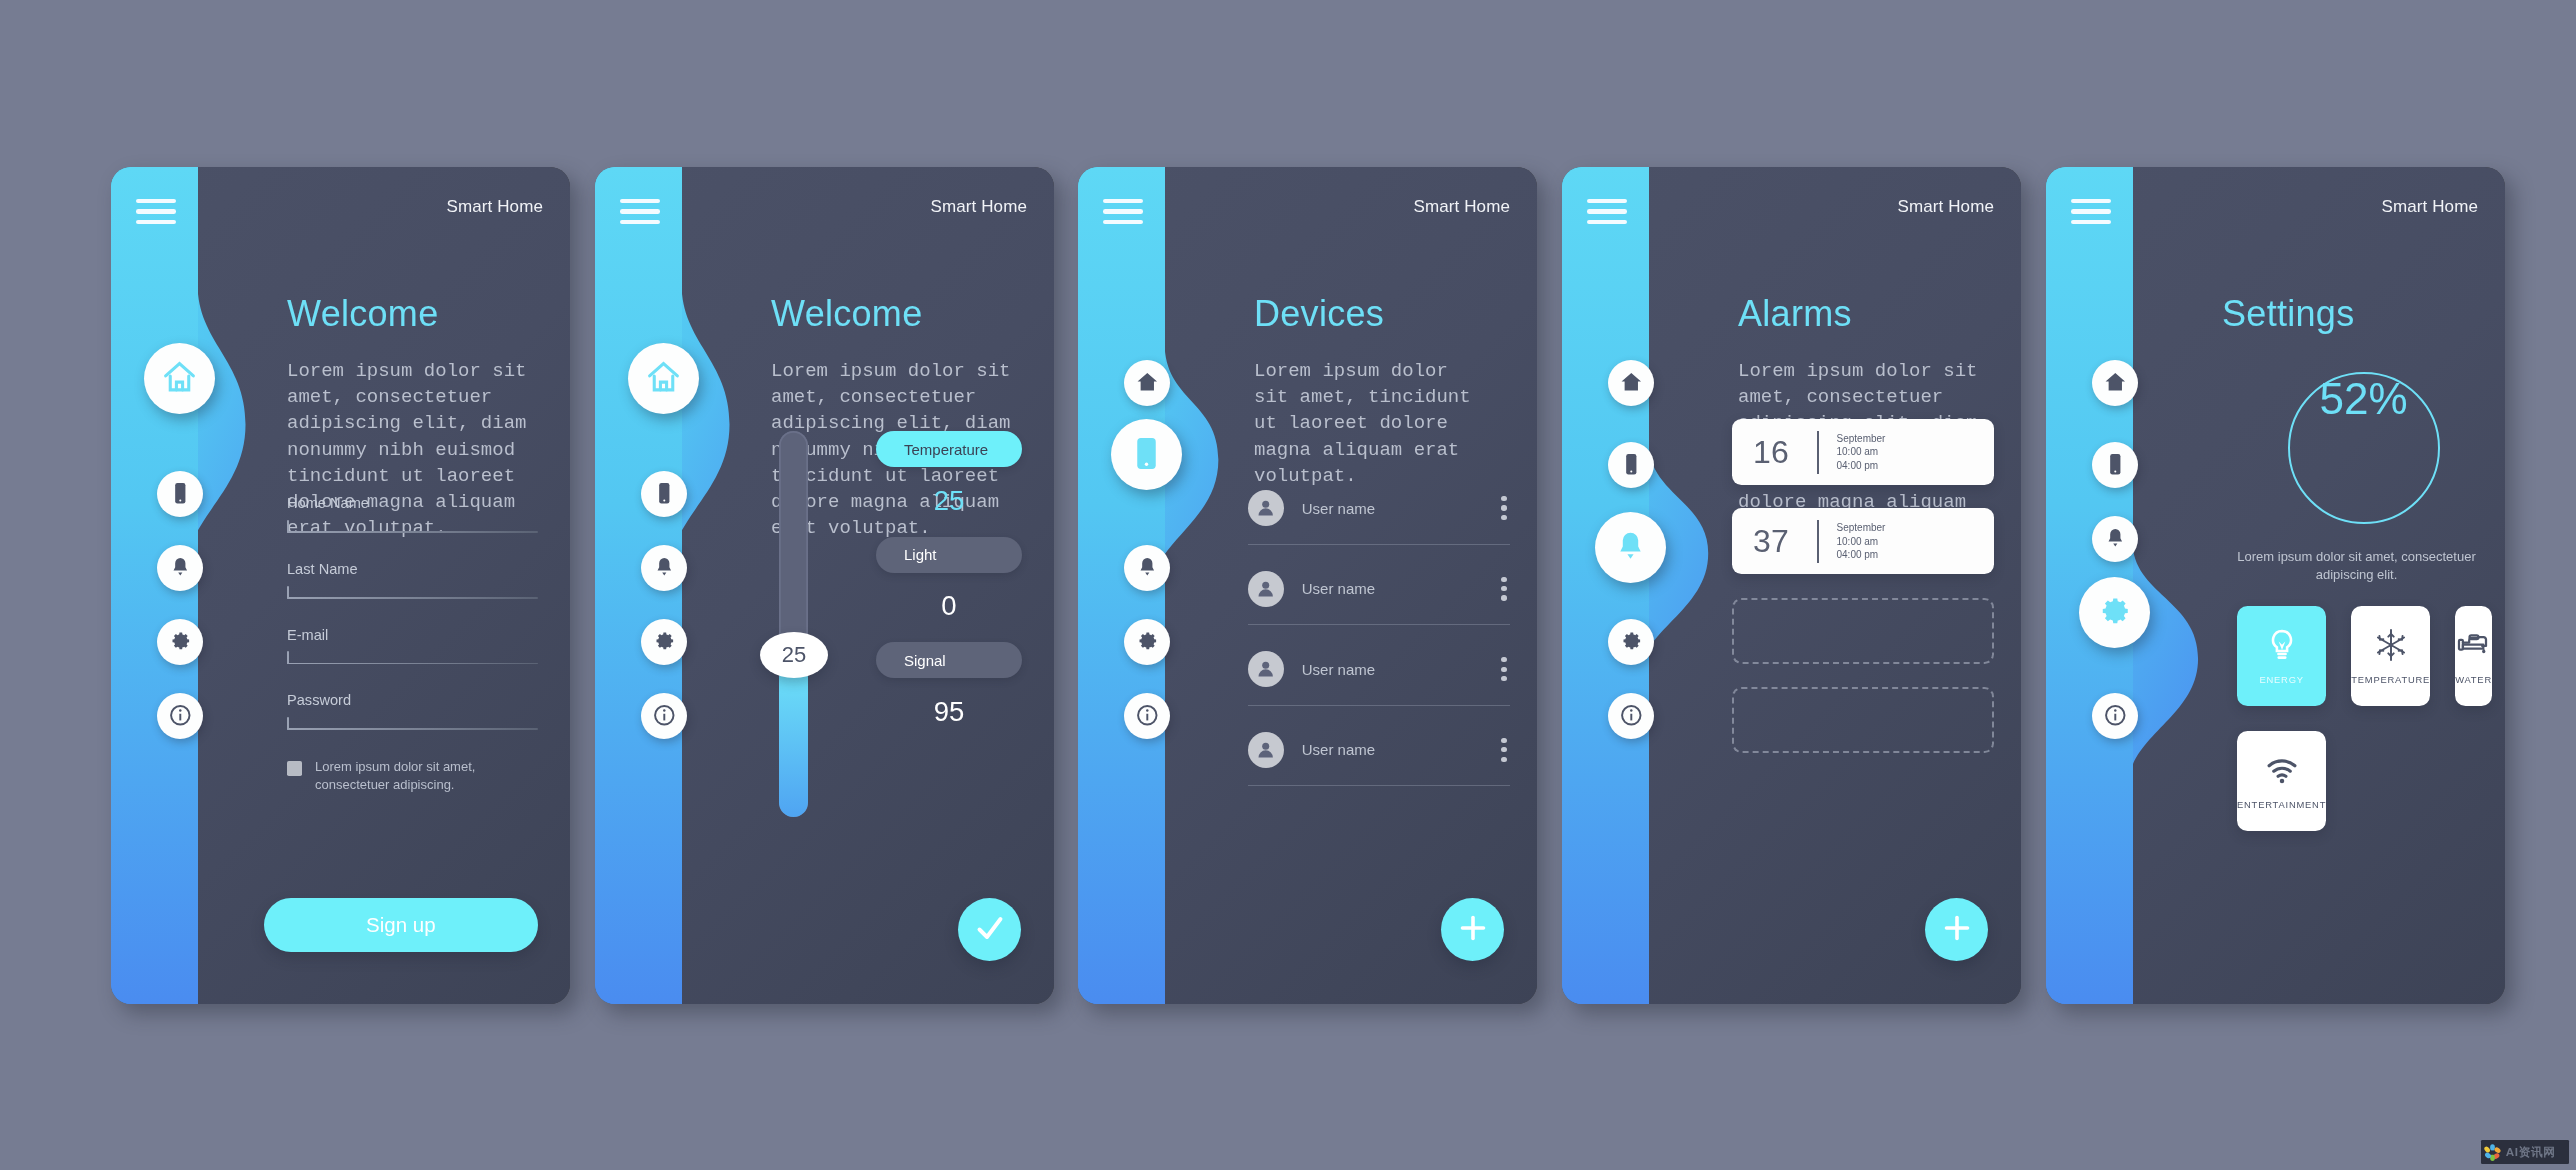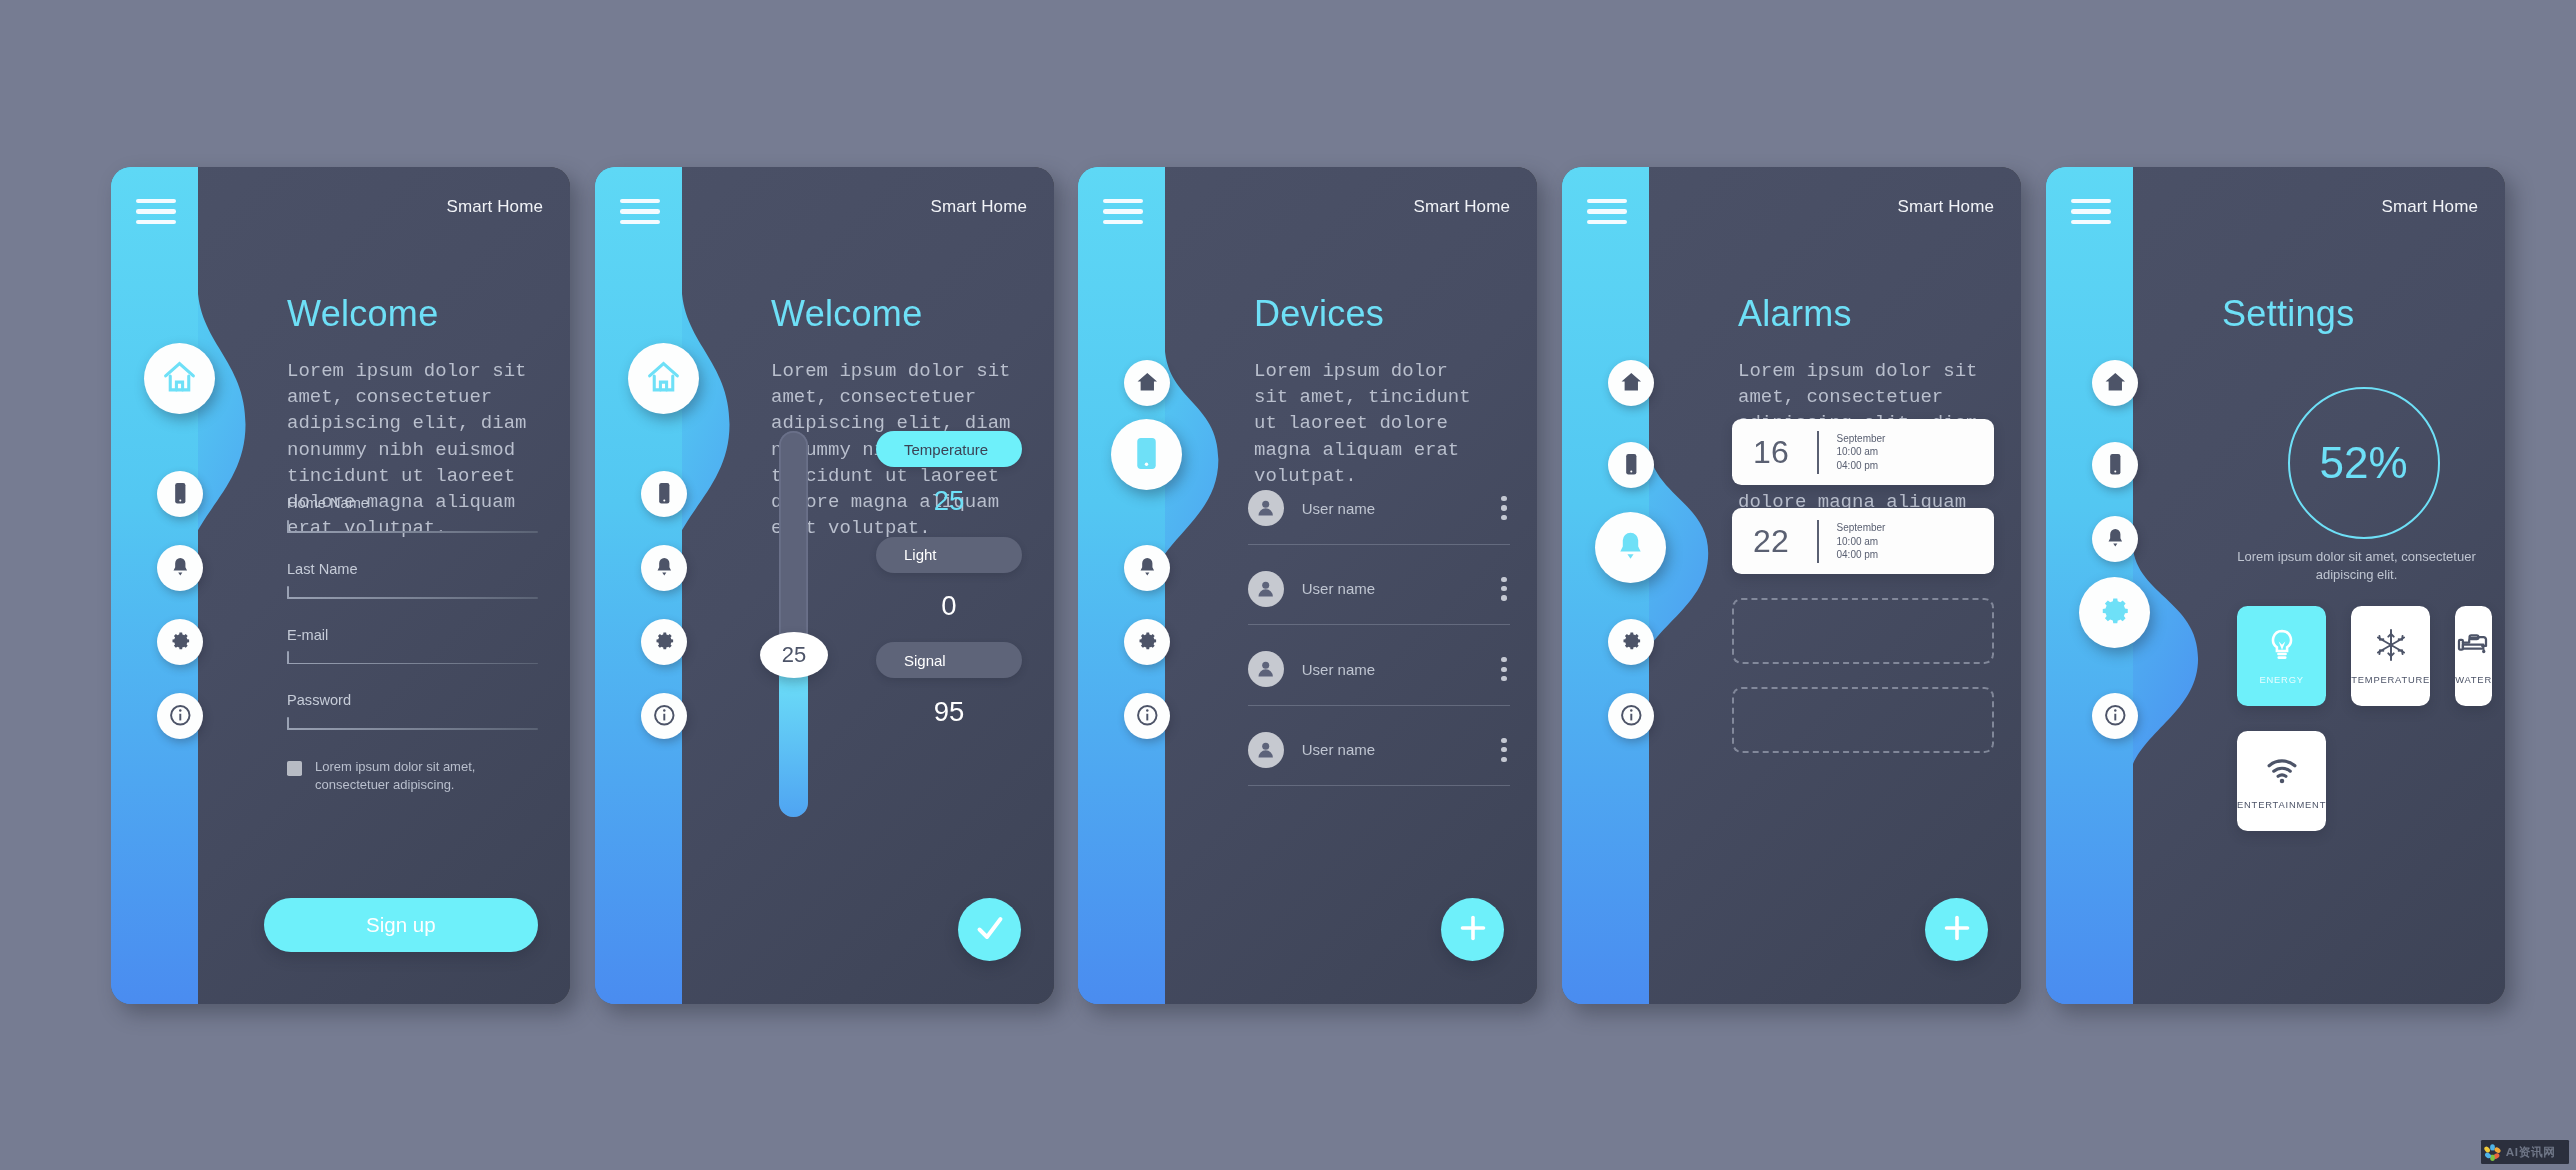--- a/index.html
+++ b/index.html
@@ -184,23 +184,23 @@
   .asep { width: 1.8px; height: 43px; background: #5a6072; margin-right: 17.6px; }
   .ameta { font-size: 10px; line-height: 1.34; color: #5a6072; }
   .ghost {
     height: 66px; border-radius: 9.4px; margin-bottom: 23.4px;
     border: 2.3px dashed rgba(168,174,190,.62);
   }
 
   
   .gauge {
     position: absolute; left: 50%; transform: translateX(-50%);
-    top: 132px; width: 152px; height: 152px; border-radius: 50%;
+    top: 117px; width: 152px; height: 152px; border-radius: 50%;
     border: 2.3px solid #6ee0f7;
-    display: flex; align-items: center; justify-content: center;
+    display: flex; align-items: flex-start; justify-content: center;
   }
   .gauge-val { font-size: 44px; font-weight: 300; color: #6ee0f7; }
   .set-note {
     position: absolute; left: 13px; right: 27px; top: 293px;
     font-size: 13px; line-height: 1.38; color: #bfc5d1; text-align: center;
   }
   .tiles {
     position: absolute; left: 15px; right: 40px; top: 351px;
     display: grid; grid-template-columns: 1fr 1fr 1fr; gap: 25px;
   }
@@ -604,21 +604,21 @@
         <div class="acard">
           <div class="aday">16</div>
           <div class="asep"></div>
           <div class="ameta">
             <div>September</div>
             <div>10:00 am</div>
             <div>04:00 pm</div>
           </div>
         </div>
         <div class="acard">
-          <div class="aday">22</div>
+          <div class="aday">37</div>
           <div class="asep"></div>
           <div class="ameta">
             <div>September</div>
             <div>10:00 am</div>
             <div>04:00 pm</div>
           </div>
         </div>
         <div class="ghost"></div>
         <div class="ghost"></div>
       </div>

